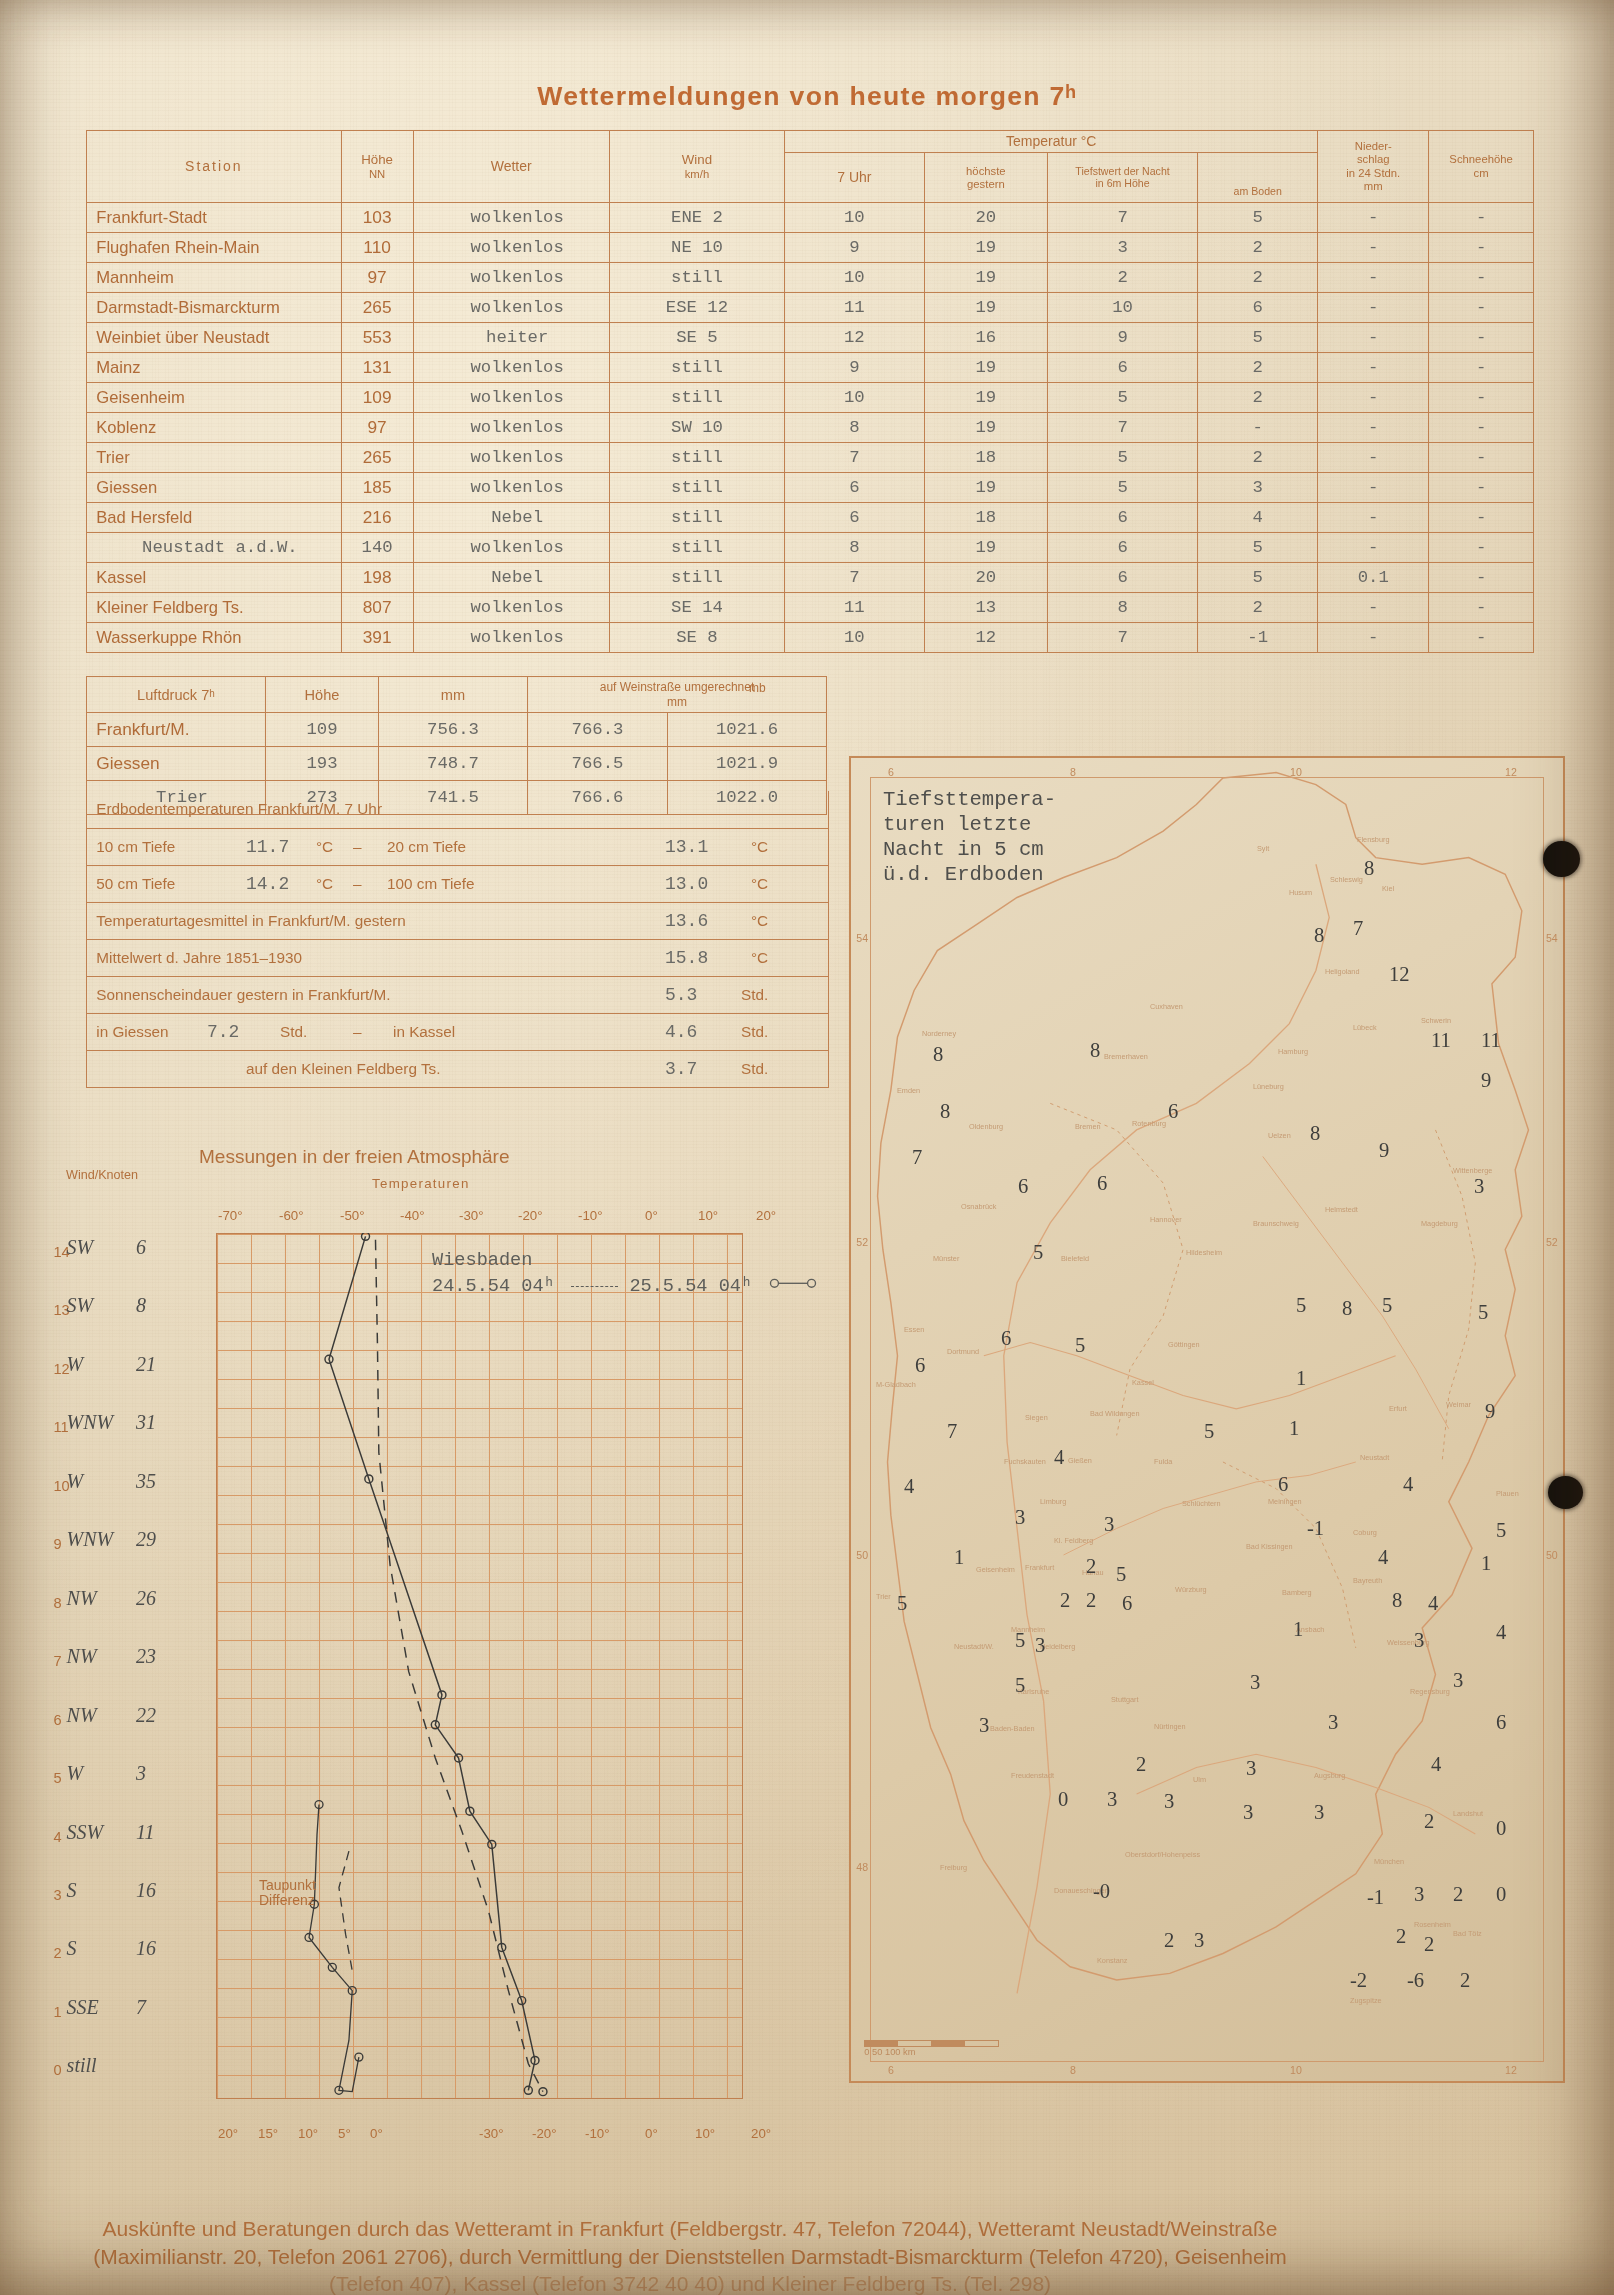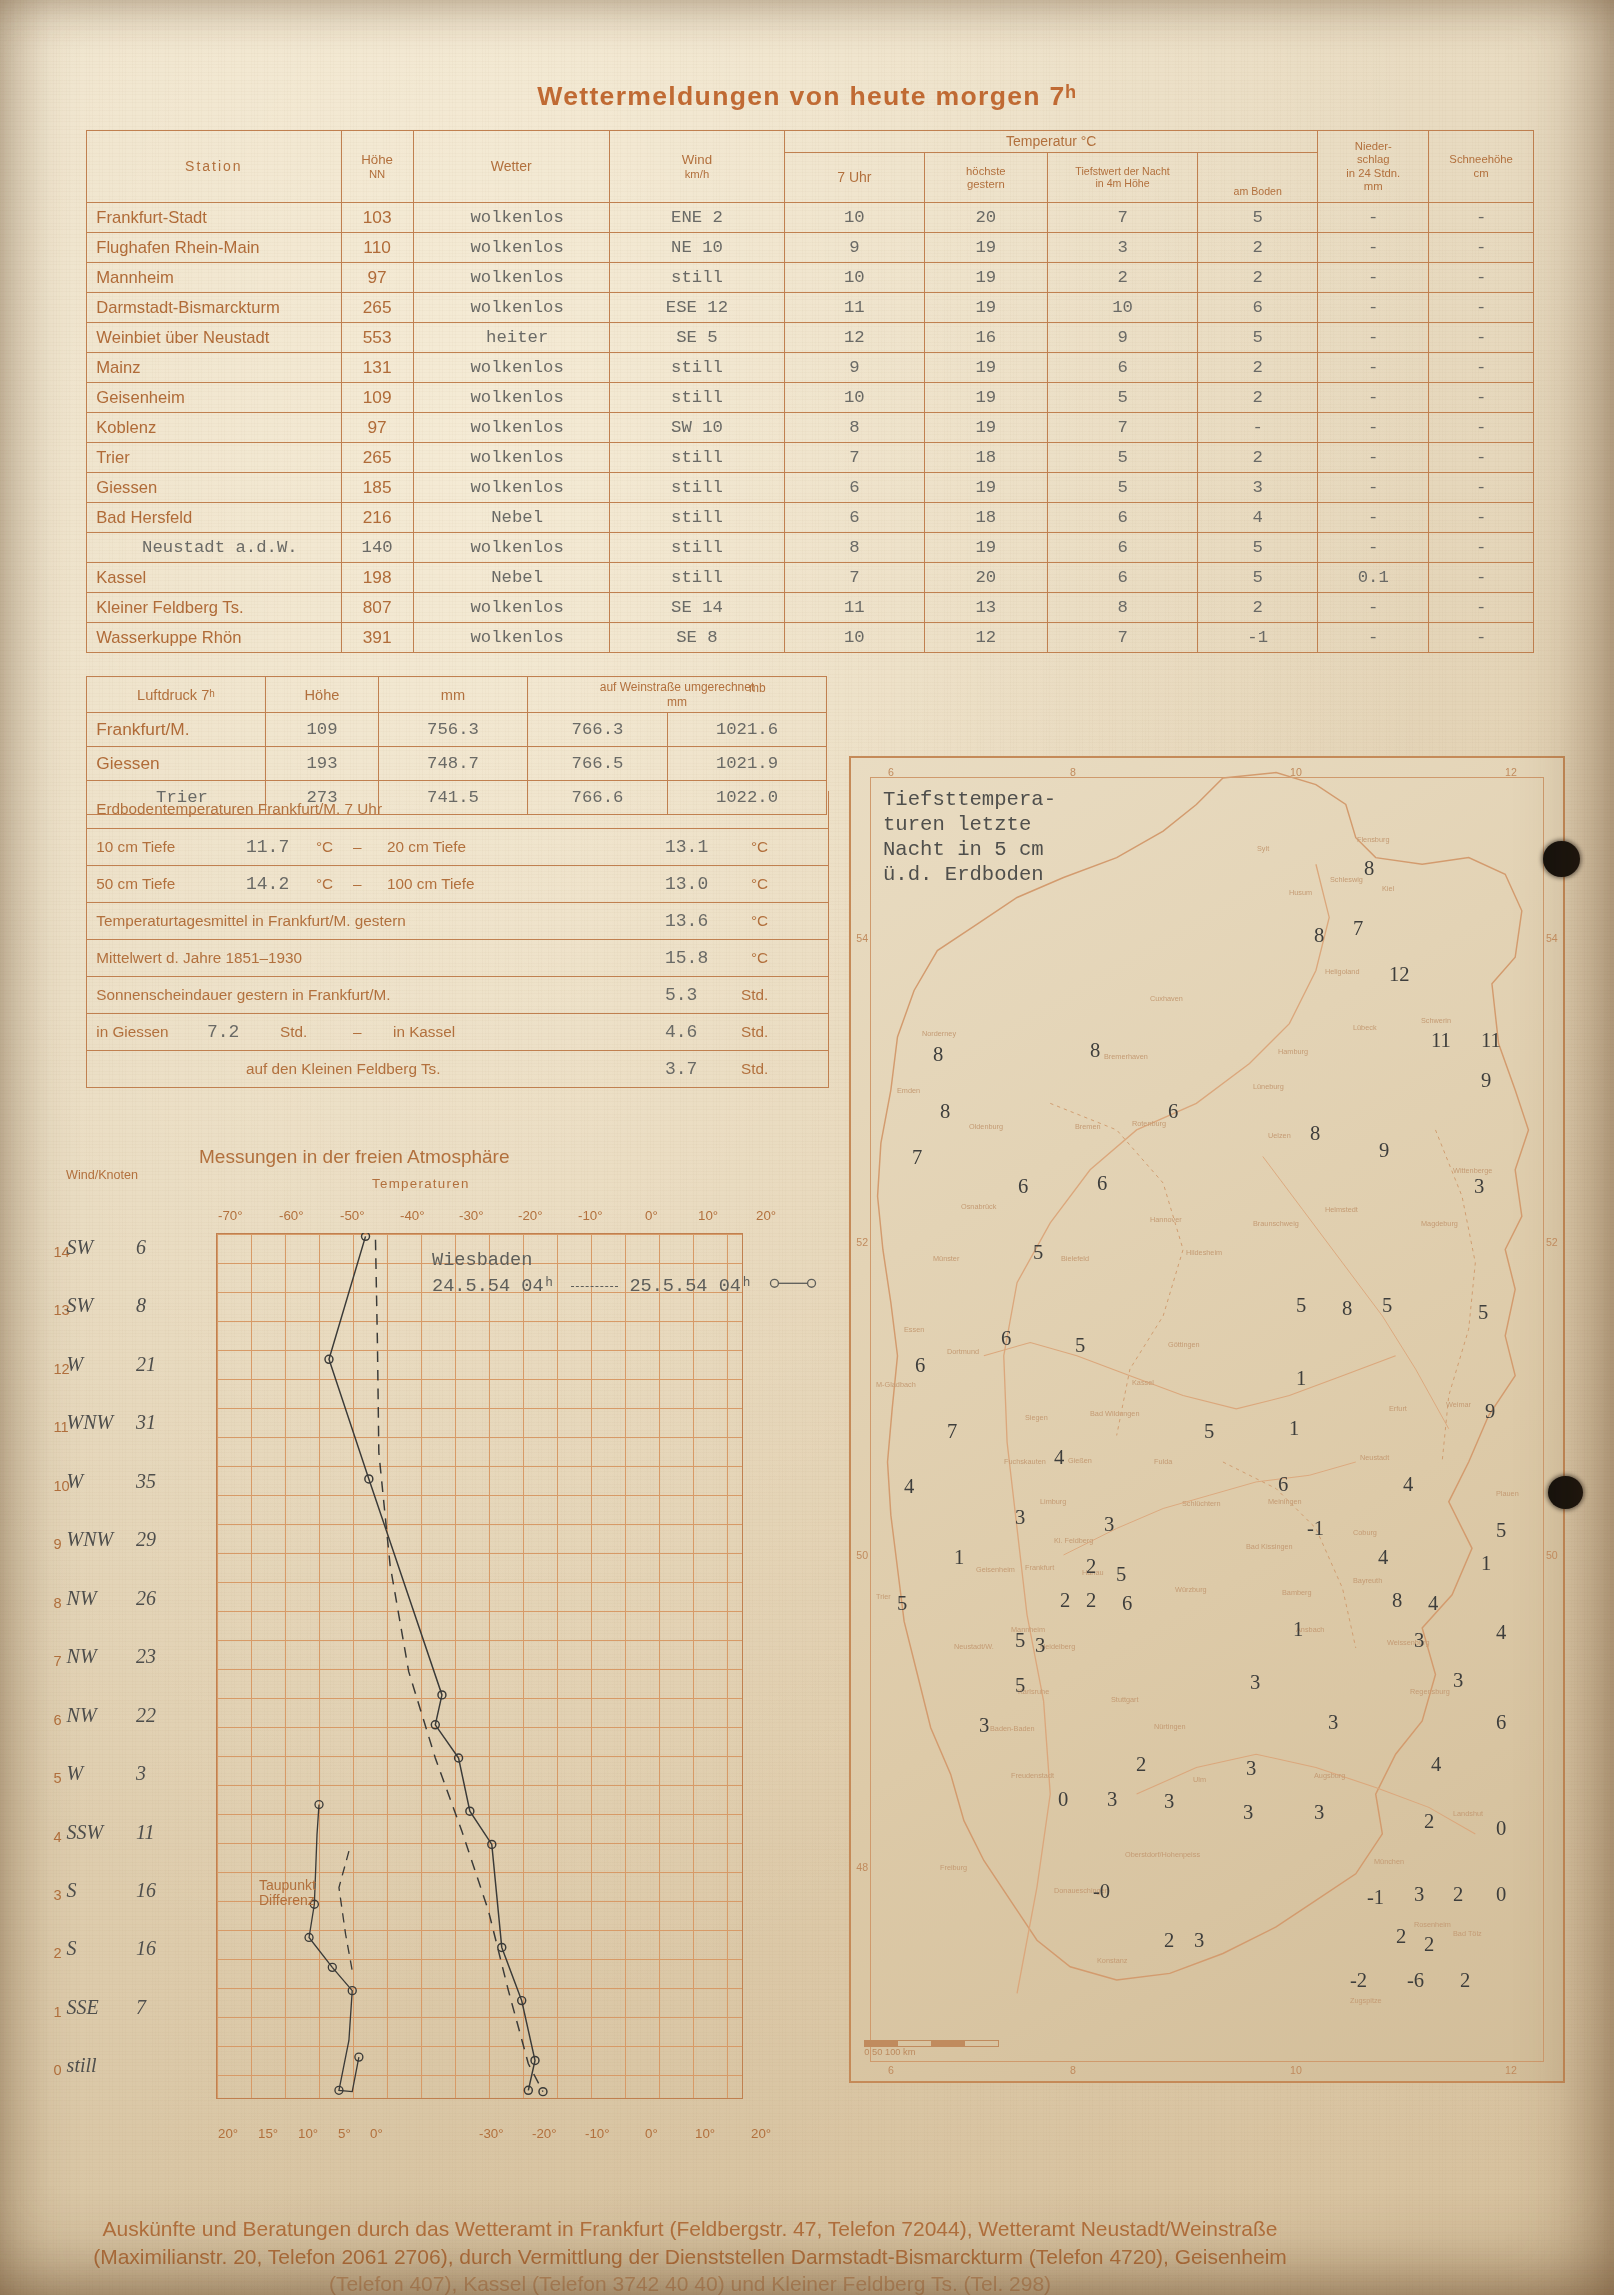--- a/index.html
+++ b/index.html
@@ -322,21 +322,21 @@
     </th>
   </tr>
   <tr>
     <th style="height:24px">7 Uhr</th>
     <th>
       <span class="hdr-small">höchste</span>
       <span class="hdr-small">gestern</span>
     </th>
     <th style="font-size:10.6px">
       <span>Tiefstwert der Nacht</span><br>
-      <span>in 4m Höhe</span>
+      <span>in 6m Höhe</span>
     </th>
     <th style="font-size:10.6px;vertical-align:bottom;padding-bottom:4px">
       <span>am Boden</span>
     </th>
   </tr>
 
   <tr>
     <td class="stn">Frankfurt-Stadt</td>
     <td>103</td>
     <td class="typed-l">wolkenlos</td>
@@ -832,21 +832,21 @@
     <path d="M880,560 L920,660 L940,760 L930,860 L900,960 L890,1060" fill="none" stroke="#cf9a6d" stroke-width="1.4" stroke-dasharray="5 6"></path>
   </svg>
 
   <div id="map-cities">
       <div class="mcity" style="left: 406px; top: 86px;">Sylt</div>
       <div class="mcity" style="left: 506px; top: 77px;">Flensburg</div>
       <div class="mcity" style="left: 531px; top: 126px;">Kiel</div>
       <div class="mcity" style="left: 479px; top: 117px;">Schleswig</div>
       <div class="mcity" style="left: 438px; top: 130px;">Husum</div>
       <div class="mcity" style="left: 474px; top: 209px;">Heligoland</div>
-      <div class="mcity" style="left: 299px; top: 236px;">Cuxhaven</div>
+      <div class="mcity" style="left: 299px; top: 244px;">Cuxhaven</div>
       <div class="mcity" style="left: 71px; top: 271px;">Norderney</div>
       <div class="mcity" style="left: 253px; top: 294px;">Bremerhaven</div>
       <div class="mcity" style="left: 427px; top: 289px;">Hamburg</div>
       <div class="mcity" style="left: 502px; top: 265px;">Lübeck</div>
       <div class="mcity" style="left: 570px; top: 258px;">Schwerin</div>
       <div class="mcity" style="left: 46px; top: 328px;">Emden</div>
       <div class="mcity" style="left: 402px; top: 324px;">Lüneburg</div>
       <div class="mcity" style="left: 602px; top: 408px;">Wittenberge</div>
       <div class="mcity" style="left: 118px; top: 364px;">Oldenburg</div>
       <div class="mcity" style="left: 224px; top: 364px;">Bremen</div>

